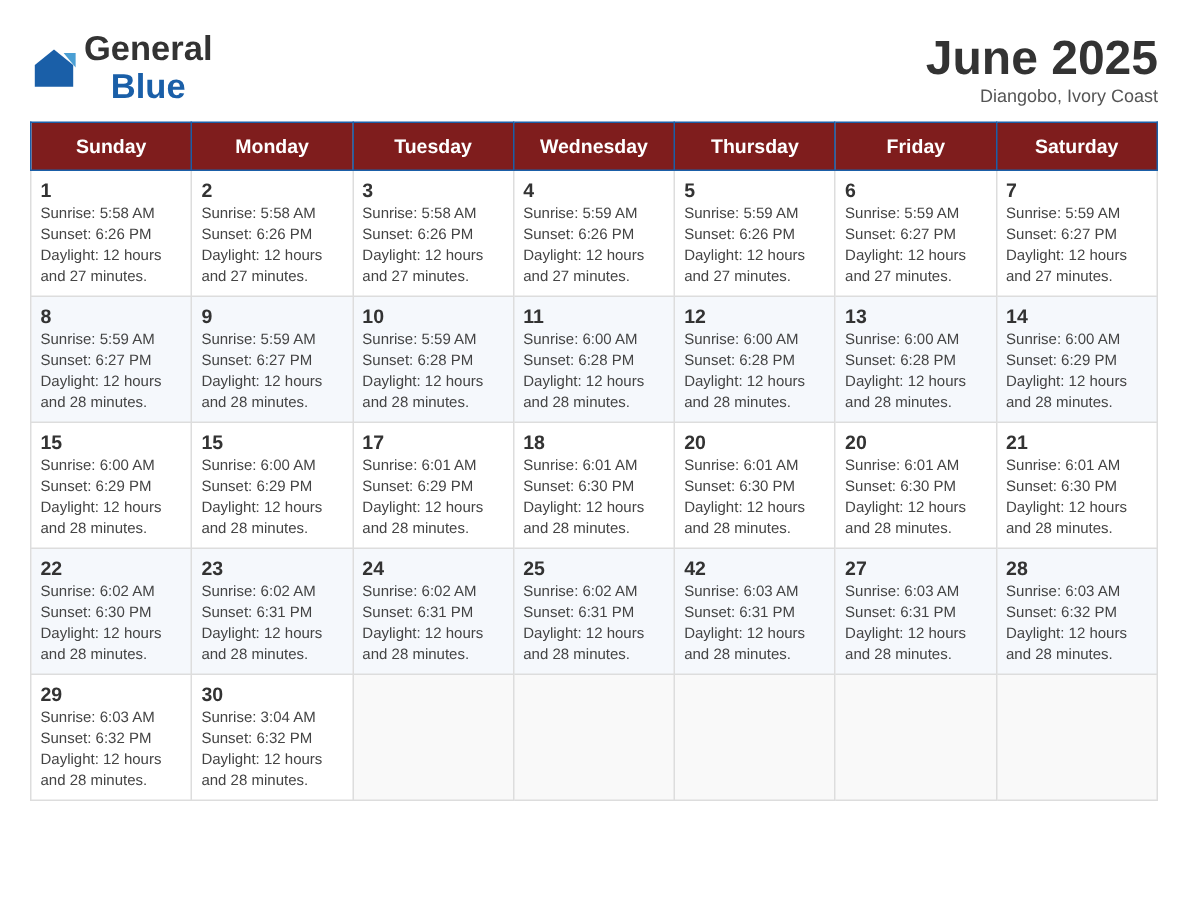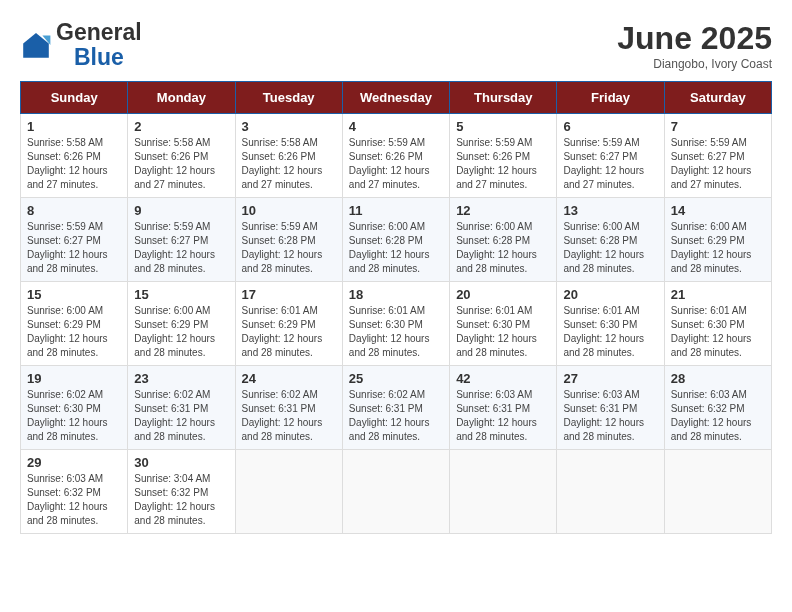--- a/index.html
+++ b/index.html
@@ -271,21 +271,21 @@
         <td>
           <span class="day-num">21</span>
           <div class="day-info" style="white-space: pre-line;">Sunrise: 6:01 AM
 Sunset: 6:30 PM
 Daylight: 12 hours
 and 28 minutes.</div>
         </td>
       </tr>
       <tr>
         <td>
-          <span class="day-num">19</span>
+          <span class="day-num">22</span>
           <div class="day-info" style="white-space: pre-line;">Sunrise: 6:02 AM
 Sunset: 6:30 PM
 Daylight: 12 hours
 and 28 minutes.</div>
         </td>
         <td>
           <span class="day-num">23</span>
           <div class="day-info" style="white-space: pre-line;">Sunrise: 6:02 AM
 Sunset: 6:31 PM
 Daylight: 12 hours

